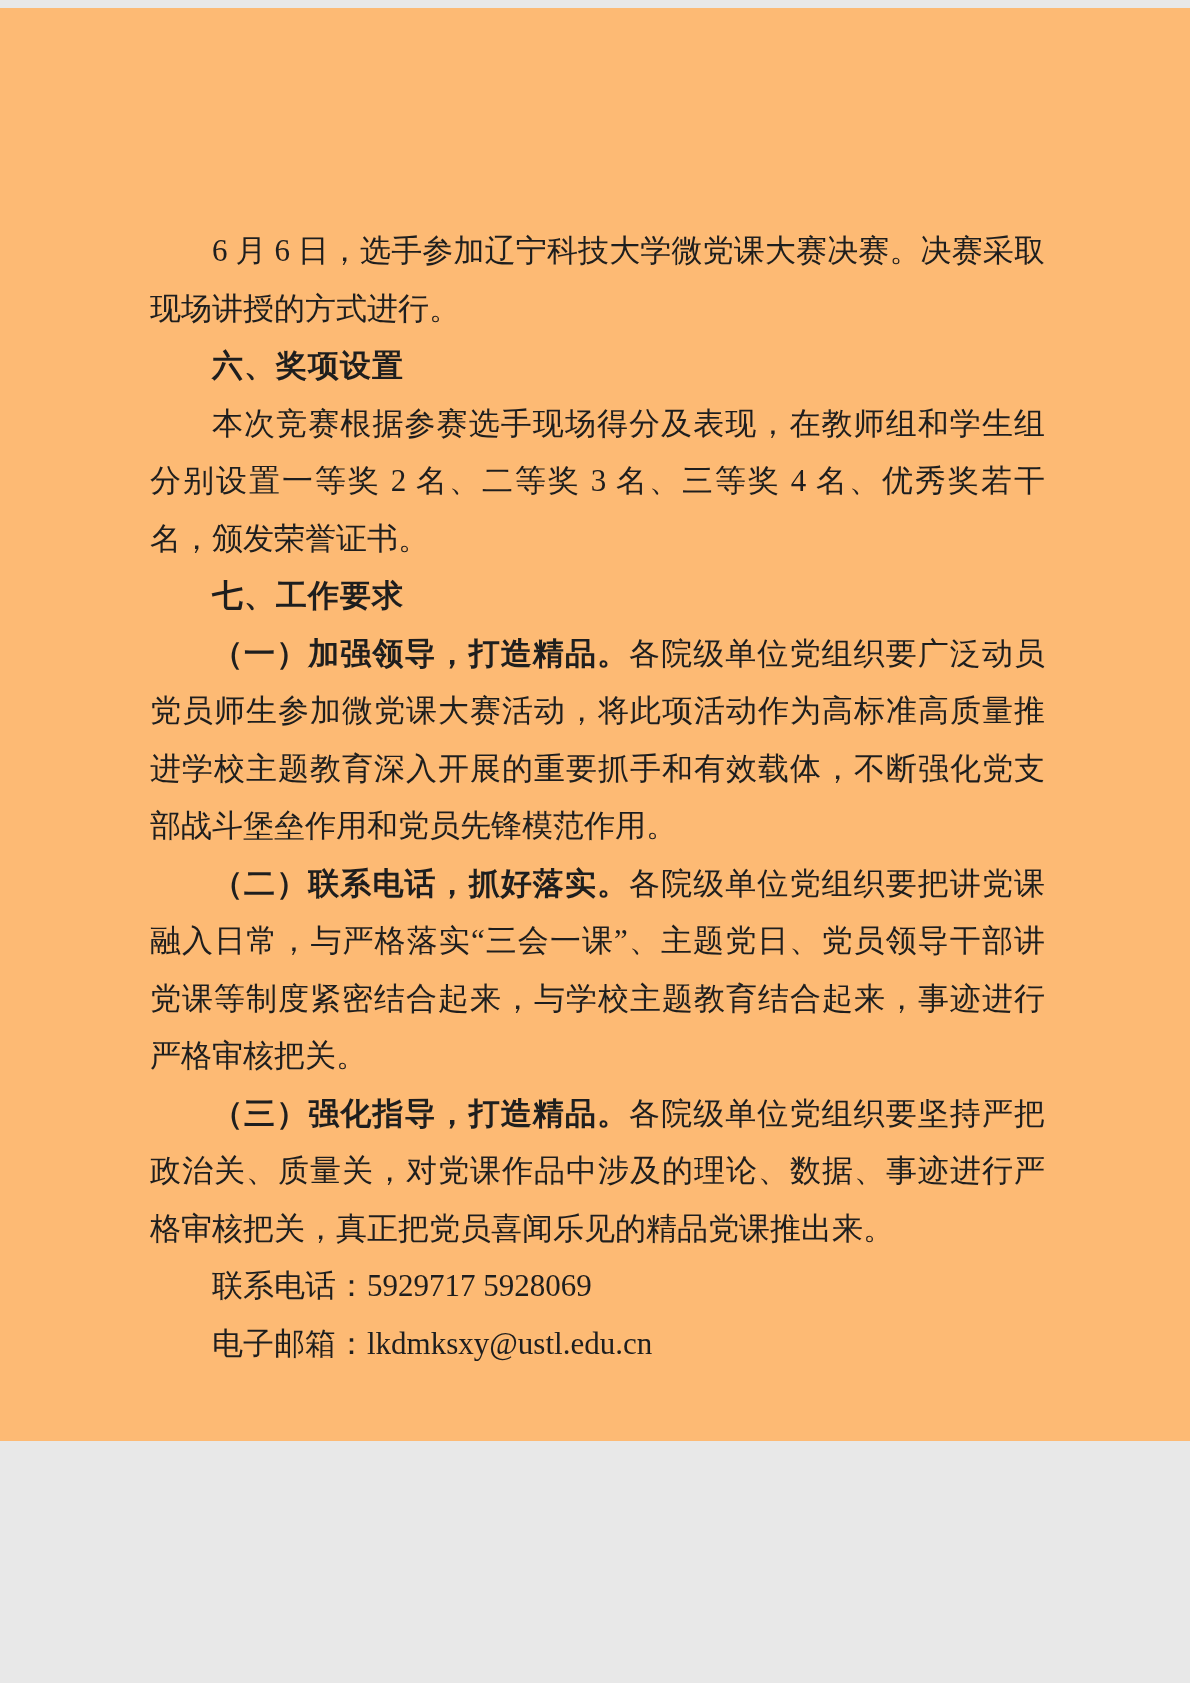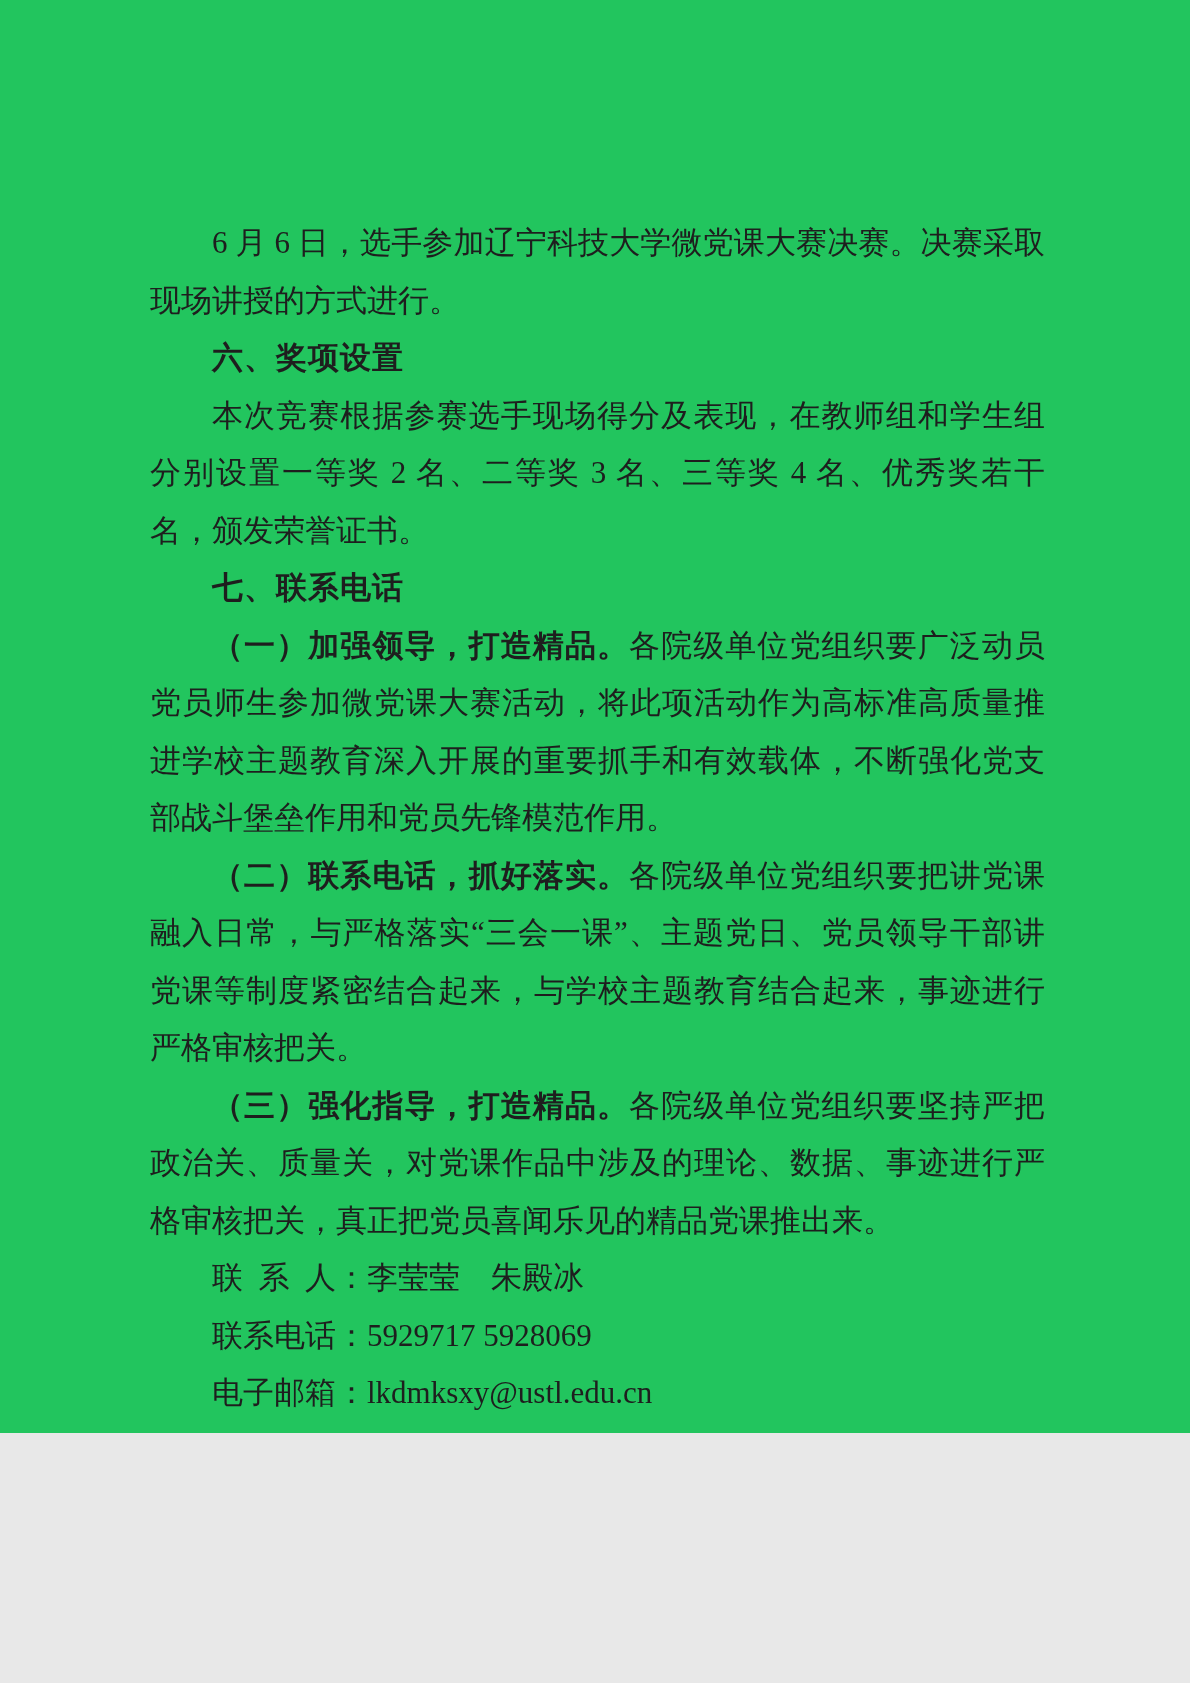--- a/index.html
+++ b/index.html
@@ -4,22 +4,22 @@
 <style>
   html, body {
     margin: 0;
     padding: 0;
     background: #e8e8e8;
   }
   .page {
     position: relative;
     width: 1190px;
     height: 1433px;
-    margin: 0 auto;
-    background: #22c55e;
+    margin: 8px auto;
+    background: #fdba74;
     color: #1e1e1e;
     font-family: "Liberation Serif", "DejaVu Serif", serif;
     overflow: hidden;
   }
   .content {
     position: absolute;
     left: 150px;
     top: 214px;
     width: 895px;
     font-size: 31px;
@@ -59,29 +59,28 @@
 <div class="page">
 
   <div class="content">
 
     <p>6 月 6 日，选手参加辽宁科技大学微党课大赛决赛。决赛采取现场讲授的方式进行。</p>
 
     <p class="heading">六、奖项设置</p>
 
     <p>本次竞赛根据参赛选手现场得分及表现，在教师组和学生组分别设置一等奖 2 名、二等奖 3 名、三等奖 4 名、优秀奖若干名，颁发荣誉证书。</p>
 
-    <p class="heading">七、联系电话</p>
+    <p class="heading">七、工作要求</p>
 
     <p><span class="item-lead">（一）加强领导，打造精品。</span><span>各院级单位党组织要广泛动员党员师生参加微党课大赛活动，将此项活动作为高标准高质量推进学校主题教育深入开展的重要抓手和有效载体，不断强化党支部战斗堡垒作用和党员先锋模范作用。</span></p>
 
     <p><span class="item-lead">（二）联系电话，抓好落实。</span><span>各院级单位党组织要把讲党课融入日常，与严格落实“三会一课”、主题党日、党员领导干部讲党课等制度紧密结合起来，与学校主题教育结合起来，事迹进行严格审核把关。</span></p>
 
     <p><span class="item-lead">（三）强化指导，打造精品。</span><span>各院级单位党组织要坚持严把政治关、质量关，对党课作品中涉及的理论、数据、事迹进行严格审核把关，真正把党员喜闻乐见的精品党课推出来。</span></p>
 
-    <p class="contact">联 系 人：李莹莹　朱殿冰</p>
 
     <p class="contact">联系电话：5929717 5928069</p>
 
     <p class="contact">电子邮箱：lkdmksxy@ustl.edu.cn</p>
 
   </div>
 
   <div class="page-footer">— 4 —</div>
 
 </div>

